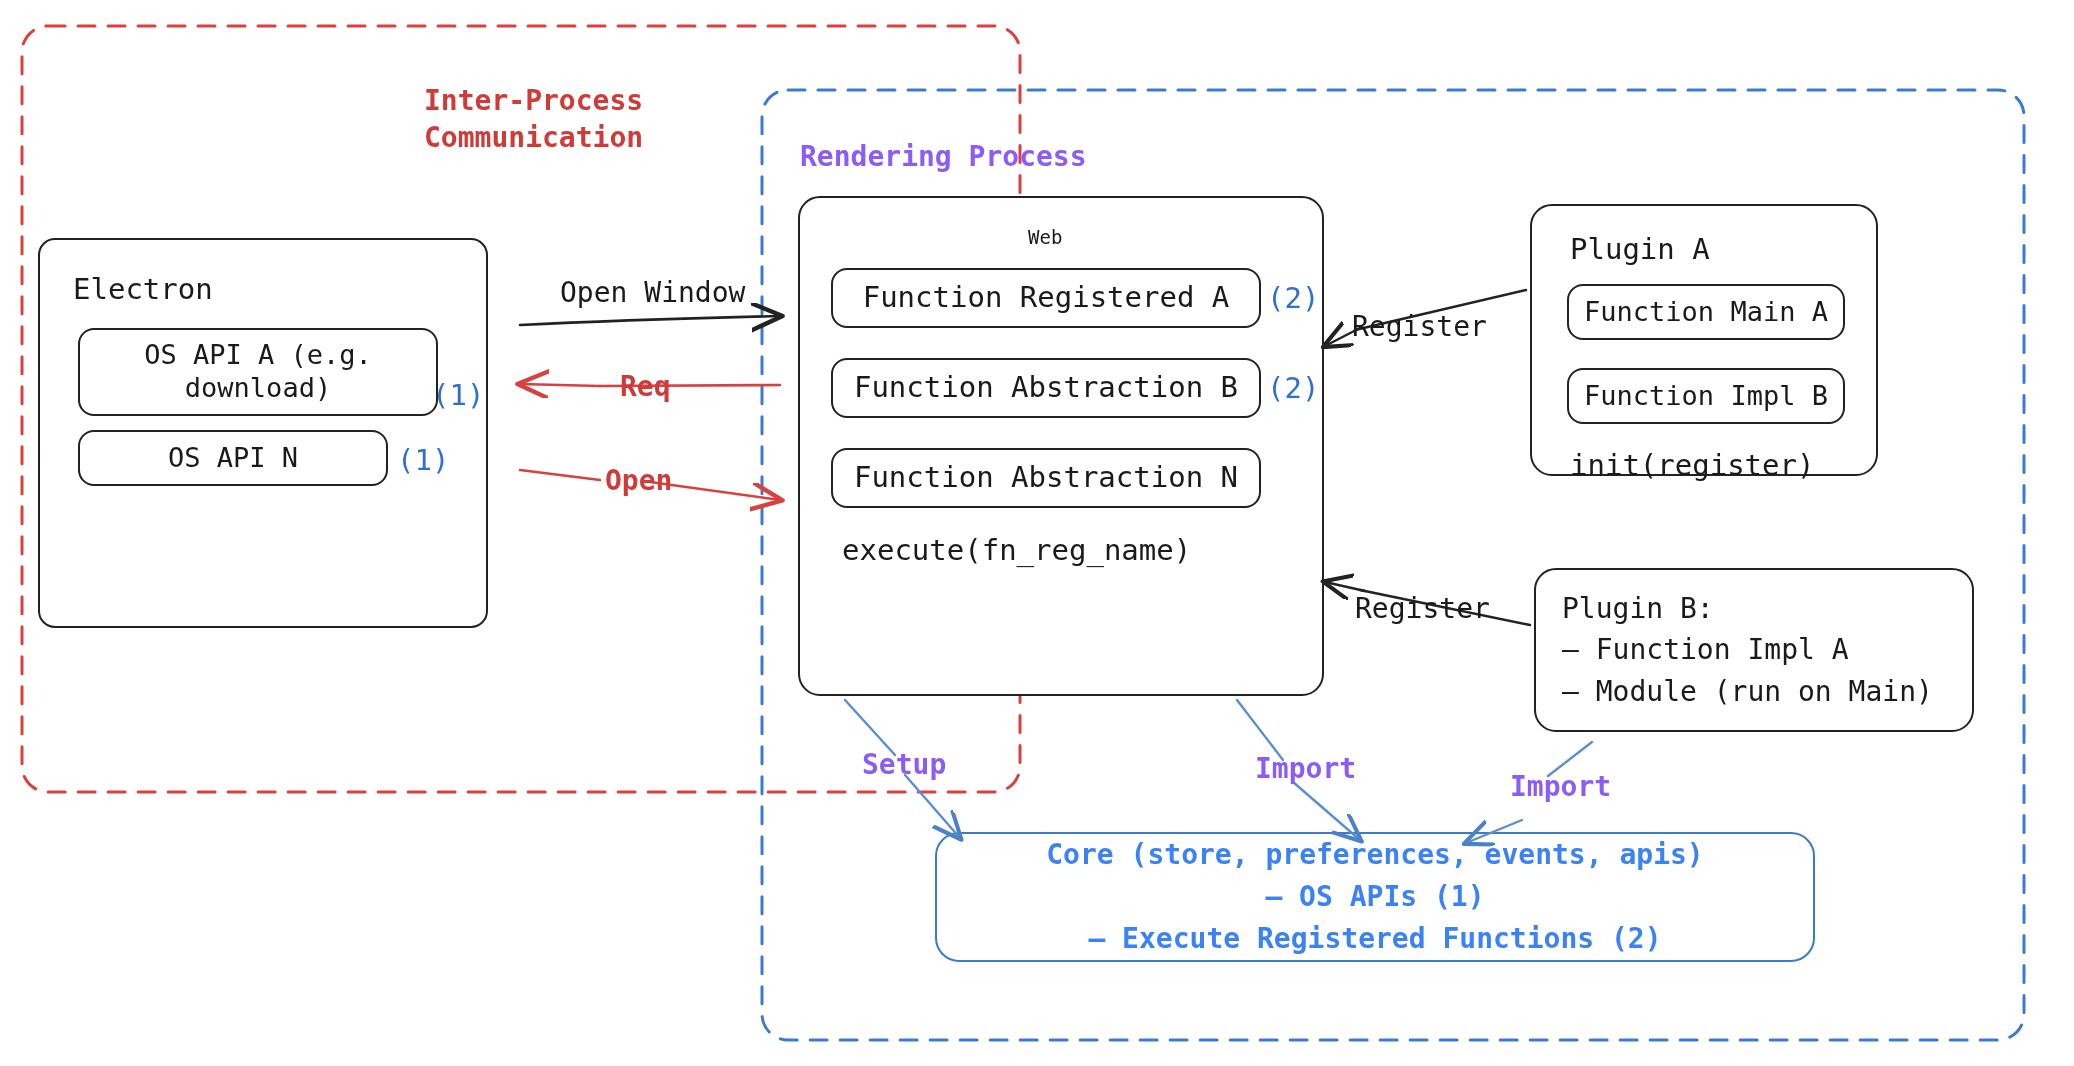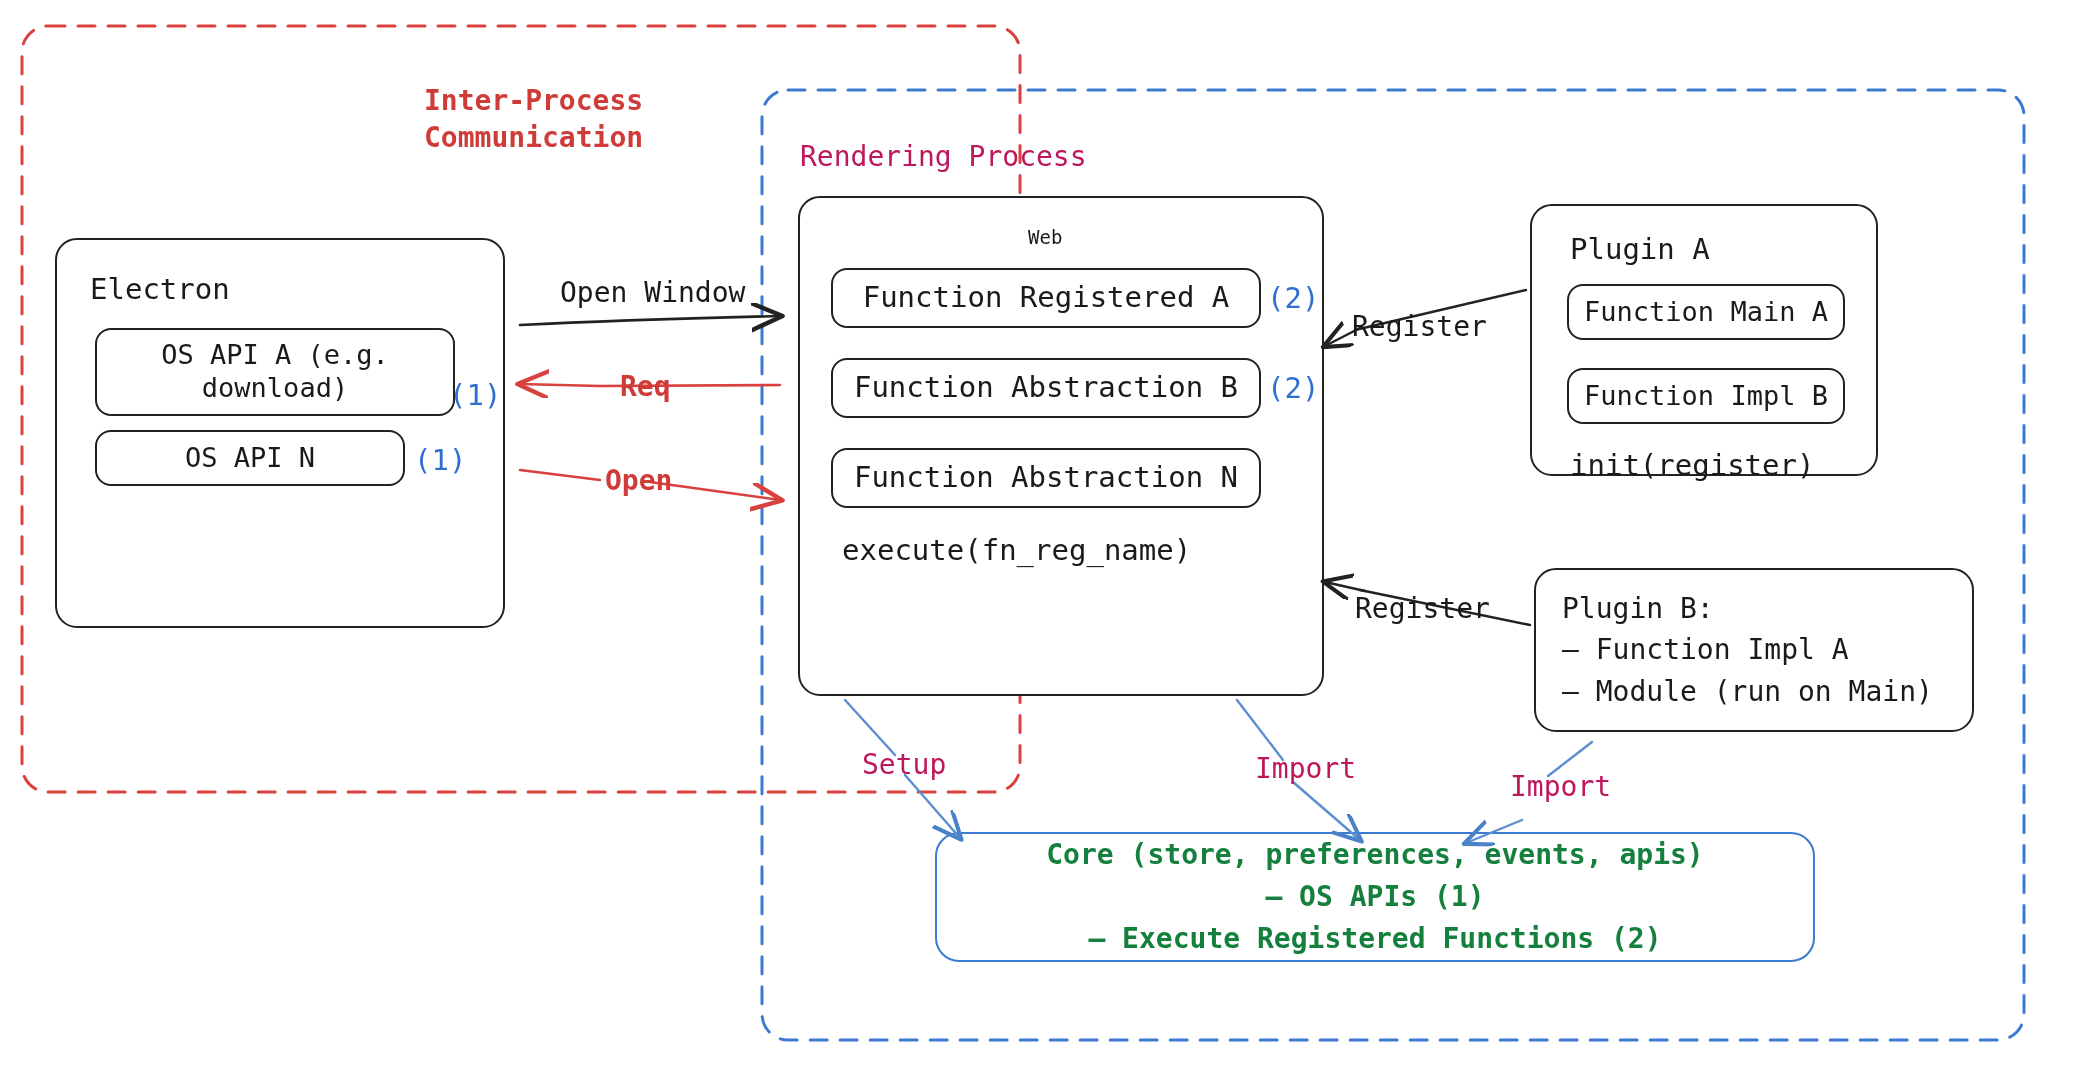--- a/index.html
+++ b/index.html
@@ -12,49 +12,49 @@
   .inner{position:absolute;box-sizing:border-box;border:2.2px solid #222;border-radius:16px;background:#fff;
          display:flex;align-items:center;justify-content:center;text-align:center;line-height:1.22;}
 
   .lbl{position:absolute;white-space:pre;}
   .t-web{font-size:19px;}
   .t-fn{font-size:29px;}
   .t-impl{font-size:27px;}
   .t-plugin{font-size:29px;}
   .t-exec{font-size:29px;}
   .t-arrow{font-size:28px;}
-  .blueb{color:#be185d;font-weight:normal;}
+  .blueb{color:#8b5cf6;font-weight:bold;}
   .redb{color:#cf3b39;font-weight:bold;}
 
   .mark{position:absolute;font-size:29px;color:#2f6fd0;white-space:pre;}
 
   .corebox{position:absolute;box-sizing:border-box;border:2.6px solid #3c7ad1;border-radius:24px;background:#fff;
            display:flex;align-items:center;justify-content:center;}
-  .coretext{font-size:28px;color:#15803d;font-weight:bold;text-align:center;line-height:1.5;white-space:pre-line;}
+  .coretext{font-size:28px;color:#3b82f6;font-weight:bold;text-align:center;line-height:1.5;white-space:pre-line;}
 
   .bullets{font-size:28px;line-height:1.48;text-align:left;white-space:pre-line;padding-left:26px;width:100%;}
   .plugtitle{position:absolute;font-size:29px;white-space:pre;}
 </style>
 </head>
 <body>
 
 <div id="stage">
 
   <svg class="layer">
 
     <rect x="22" y="26" width="998" height="766" rx="26" ry="26" fill="none" stroke="#d9413f" stroke-width="3" stroke-dasharray="17 13" stroke-linecap="round"></rect>
 
     <rect x="762" y="90" width="1262" height="950" rx="26" ry="26" fill="none" stroke="#3c7ad1" stroke-width="3" stroke-dasharray="17 13" stroke-linecap="round"></rect>
   </svg>
 
   <div class="lbl t-arrow redb" style="left:424px;top:82px;line-height:1.33;">Inter-Process
 Communication</div>
   <div class="lbl t-arrow blueb" style="left:800px;top:140px;">Rendering Process</div>
 
-  <div class="box" style="left:55px;top:238px;width:450px;height:390px;">
+  <div class="box" style="left:38px;top:238px;width:450px;height:390px;border-radius:17px;">
     <div class="plugtitle" style="left:33px;top:32px;">Electron</div>
     <div class="inner t-impl" style="left:38px;top:88px;width:360px;height:88px;">OS API A (e.g.
 download)</div>
     <div class="mark" style="left:392px;top:138px;">(1)</div>
     <div class="inner t-impl" style="left:38px;top:190px;width:310px;height:56px;">OS API N</div>
     <div class="mark" style="left:357px;top:203px;">(1)</div>
   </div>
 
   <div class="box" style="left:798px;top:196px;width:526px;height:500px;">
     <div class="lbl t-web" style="left:228px;top:28px;">Web</div>

